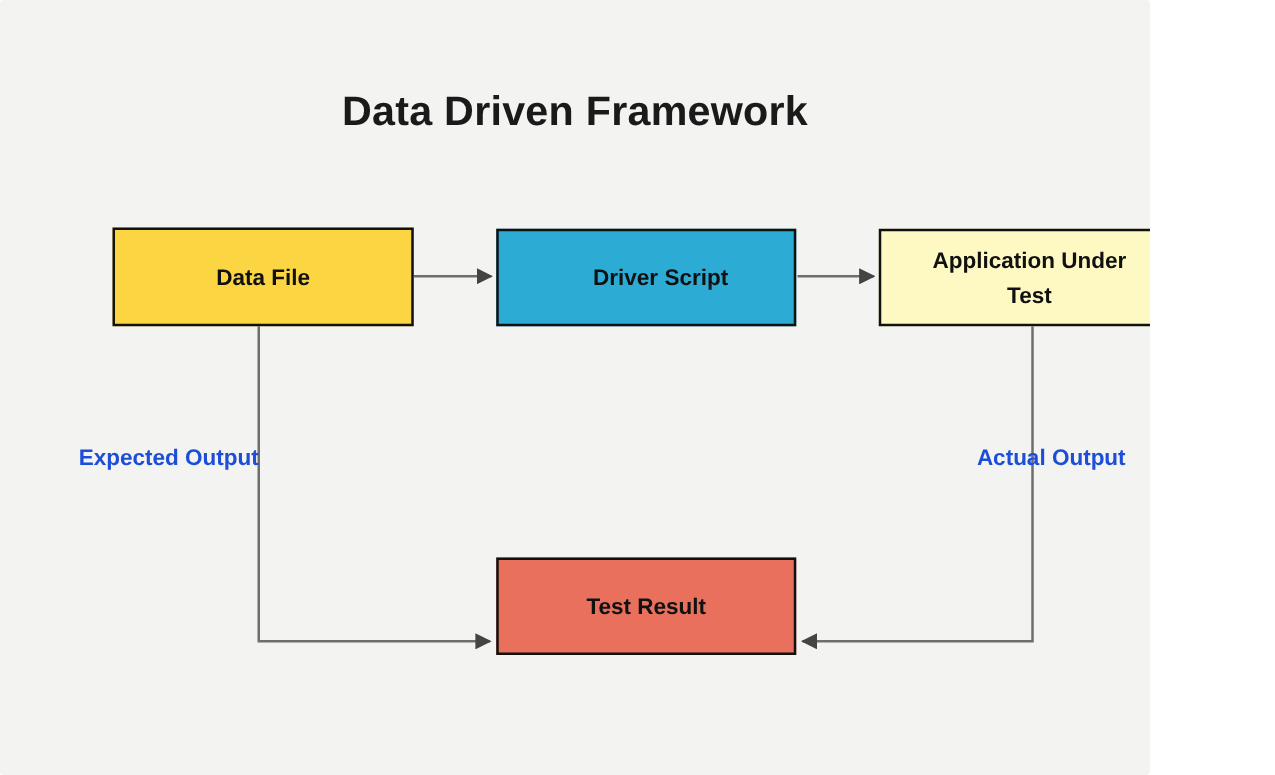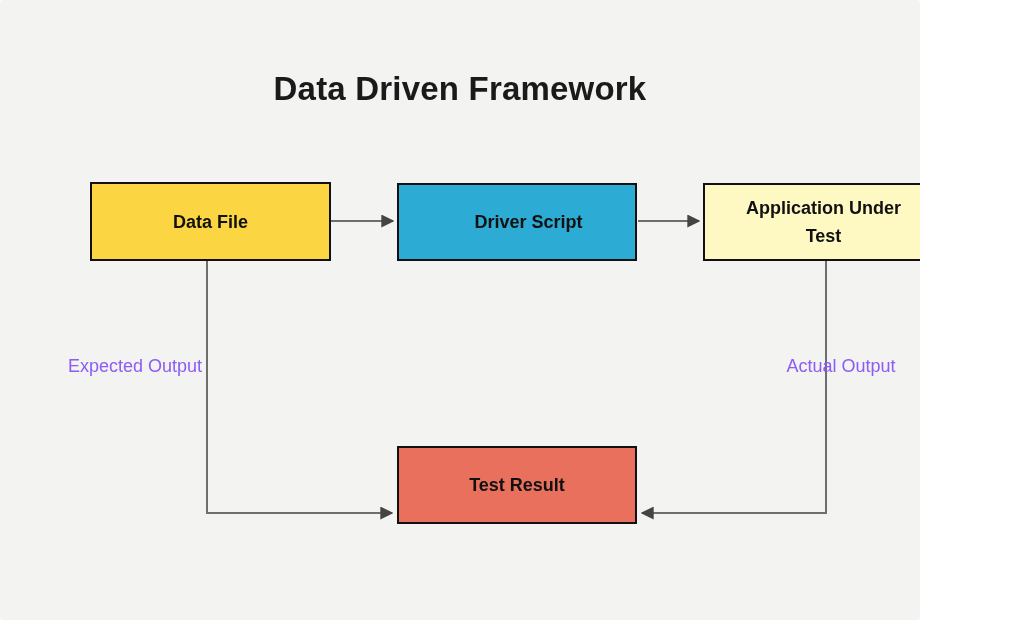--- a/index.html
+++ b/index.html
@@ -40,22 +40,22 @@
   }
   .node-data-file     { left: 90px;  top: 182px; width: 241px; height: 79px; }
   .node-driver-script { left: 397px; top: 183px; width: 240px; height: 78px; }
   .node-aut           { left: 703px; top: 183px; width: 241px; height: 78px; }
   .node-test-result   { left: 397px; top: 446px; width: 240px; height: 78px; }
   .edge-label {
     position: absolute;
     width: 160px;
     text-align: center;
     font-size: 18px;
-    font-weight: 400;
-    color: #8b5cf6;
+    font-weight: 700;
+    color: #1d4ed8;
     line-height: 29px;
   }
   .edge-label-expected { left: 55px;  top: 352px; }
   .edge-label-actual   { left: 761px; top: 352px; }
   .connector-layer {
     position: absolute;
     left: 0; top: 0;
     width: 1020px; height: 620px;
     pointer-events: none;
   }

